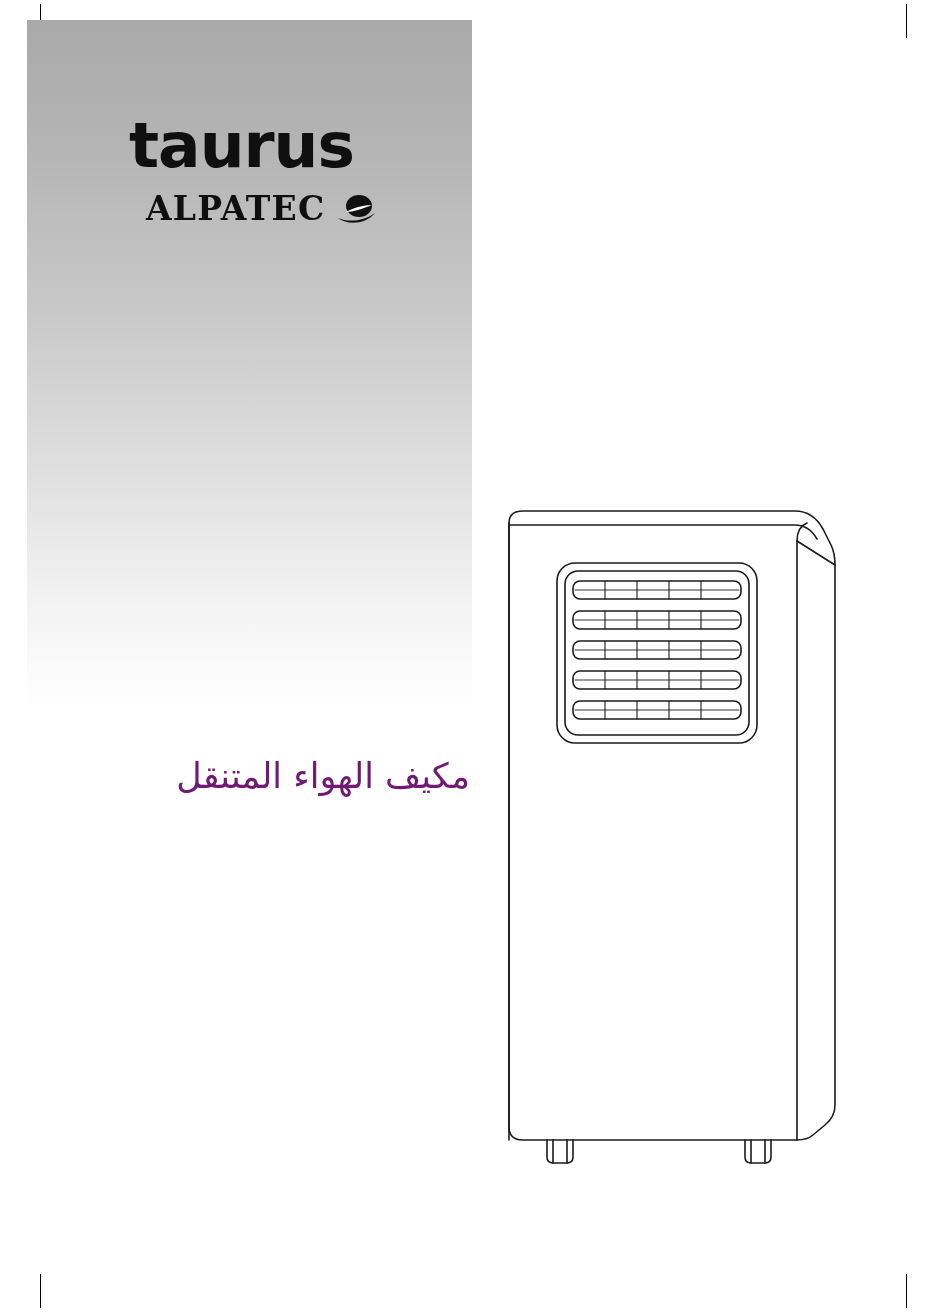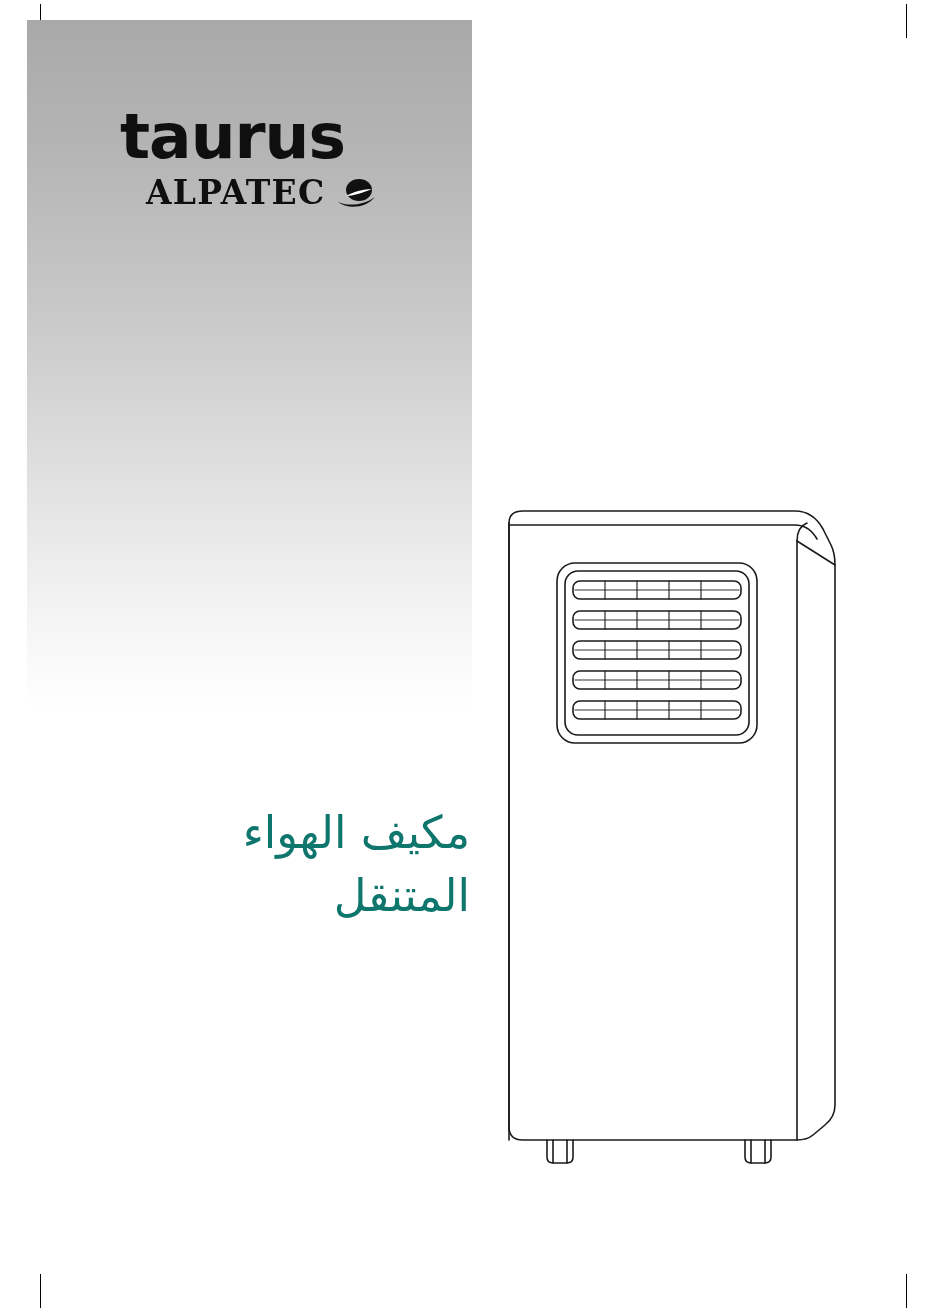--- a/index.html
+++ b/index.html
@@ -49,21 +49,21 @@
     top: 100px;
     width: 300px;
   }
   .brand-taurus {
     font-family: "DejaVu Sans", sans-serif;
     font-size: 63px;
     font-weight: 700;
     letter-spacing: -1px;
     color: #0f0f0f;
     line-height: 0.95;
-    margin: 7px;
+    margin: 16px;
   }
   .brand-row {
     display: flex;
     align-items: center;
     margin-top: 9px;
     margin-left: 33px;
   }
   .brand-alpatec {
     font-family: "DejaVu Serif", serif;
     font-size: 33px;
@@ -76,27 +76,27 @@
     margin-left: 12px;
     width: 42px;
     height: 34px;
     position: relative;
   }
 
   
   .arabic-title {
     position: absolute;
     left: 120px;
-    top: 801px;
+    top: 752px;
     width: 350px;
     text-align: right;
     direction: rtl;
     font-family: "DejaVu Sans", sans-serif;
-    font-size: 45px;
-    color: #0f766e;
+    font-size: 35px;
+    color: #701a75;
     line-height: 1.4;
   }
 
   
   .product {
     position: absolute;
     left: 495px;
     top: 495px;
     width: 350px;
     height: 680px;

